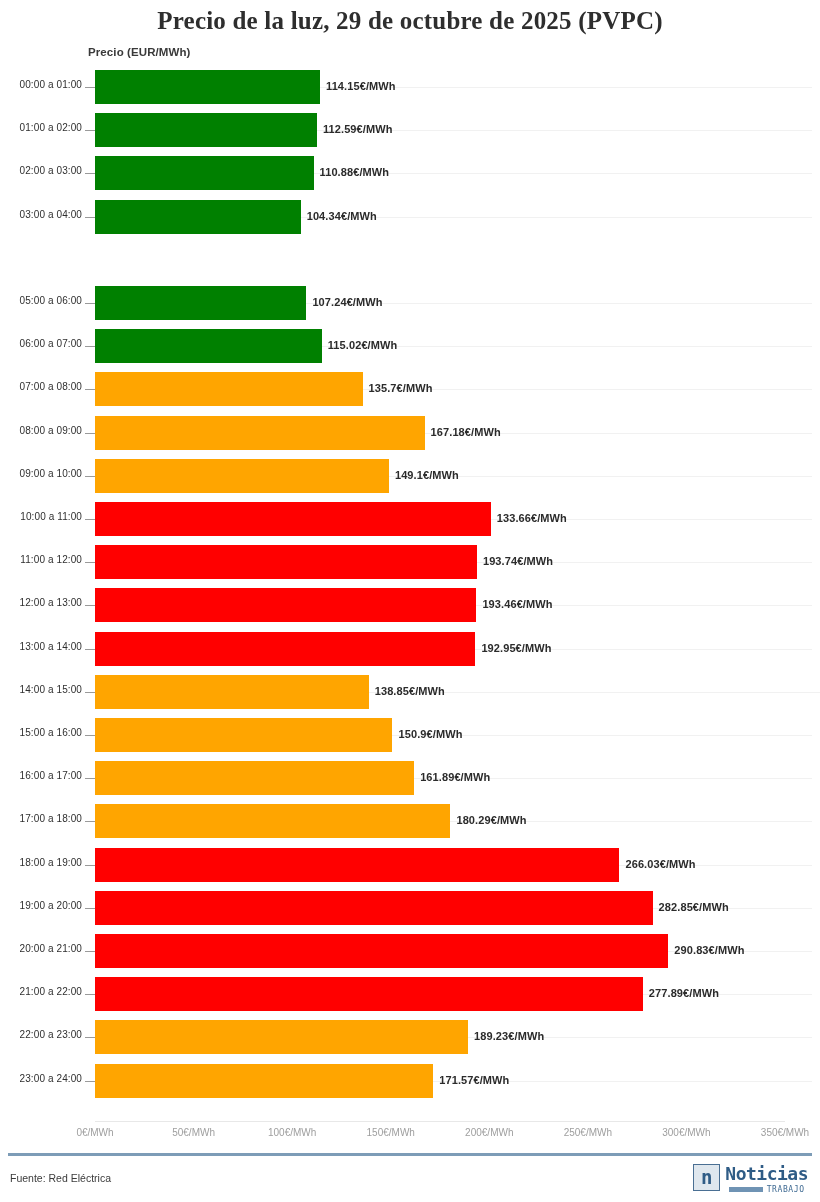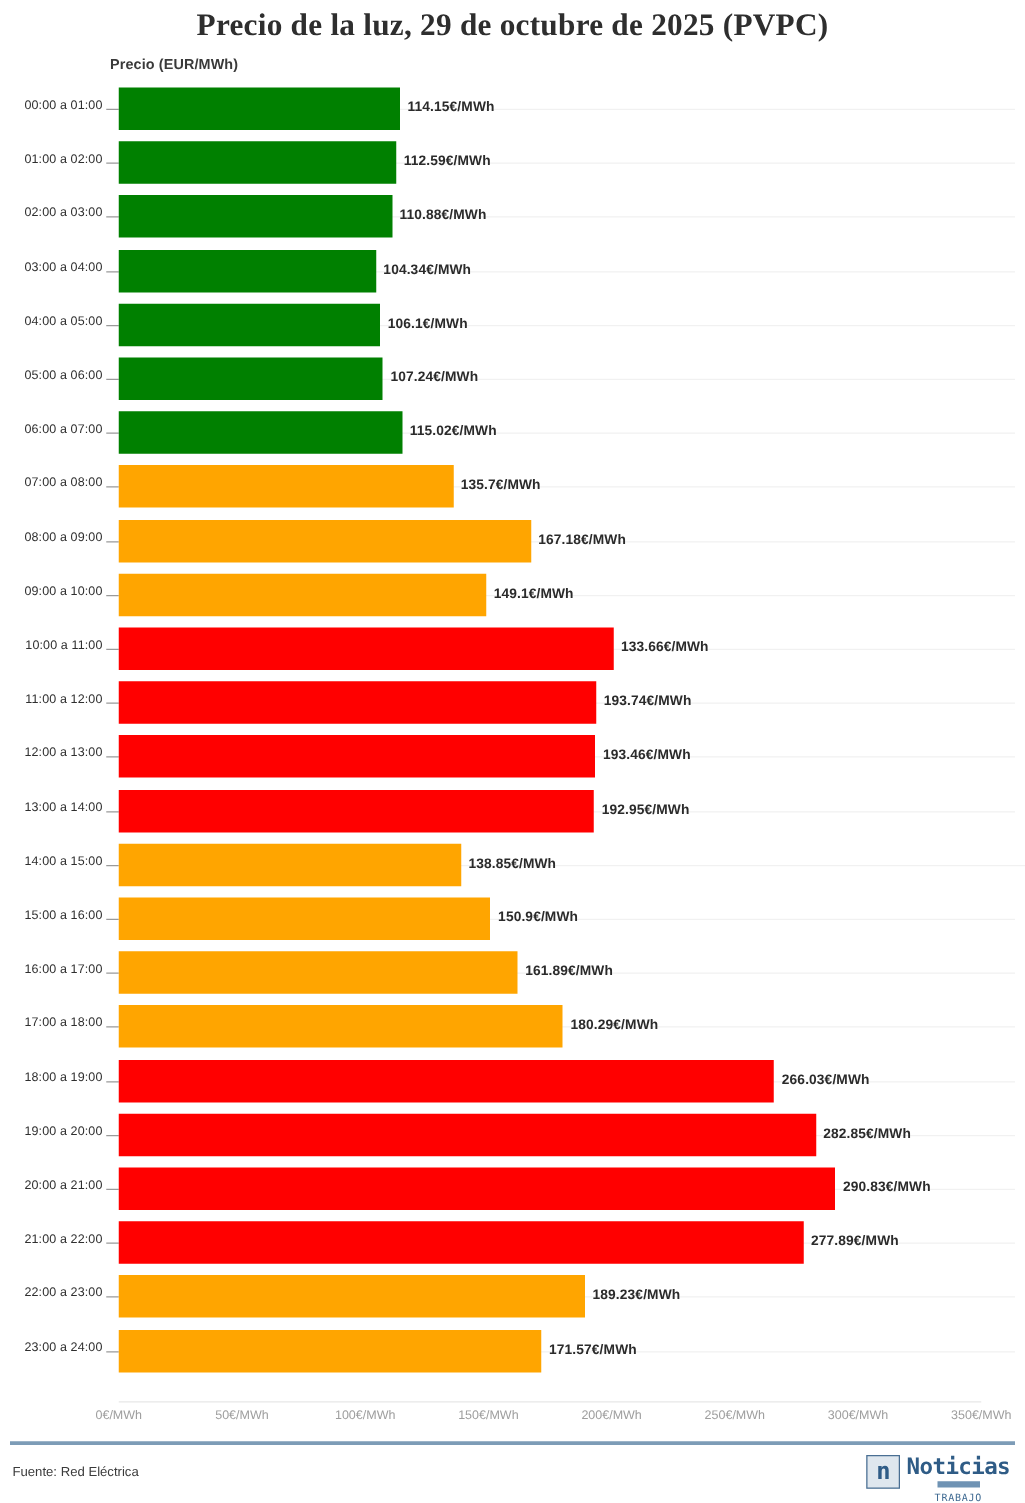--- a/index.html
+++ b/index.html
@@ -107,21 +107,21 @@
     font-family:"DejaVu Sans Mono", monospace;
     font-weight:700;font-size:19px;line-height:1;
     color:#2f5c86;
   }
   .logo-text{display:flex;flex-direction:column;align-items:center;}
   .logo-word{
     font-family:"DejaVu Sans Mono", monospace;
     font-weight:700;font-size:18px;line-height:19px;
     color:#2f5c86;letter-spacing:-.5px;
   }
-  .logo-sub-wrap{display:flex;align-items:center;gap:4px;margin-top:2px;flex-direction:column;}
+  .logo-sub-wrap{display:flex;align-items:center;gap:4px;margin-top:2px;}
   .logo-bar{width:34px;height:5px;background:#6f93b4;}
   .logo-sub{
     font-family:"DejaVu Sans Mono", monospace;
     font-size:8px;line-height:9px;color:#3f6displaced;
     color:#3f6a92;letter-spacing:.6px;
   }
 </style>
 </head>
 <body>
 
@@ -153,27 +153,20 @@
           <div class="row-label">02:00 a 03:00</div>
           <div class="bar" style="width: 218.592px; background: rgb(0, 128, 0);"></div>
           <div class="bar-value" style="left: 319.592px;">110.88€/MWh</div>
         </div>
         <div class="row" style="top: 129.6px;">
           <div class="row-grid"></div>
           <div class="row-tick"></div>
           <div class="row-label">03:00 a 04:00</div>
           <div class="bar" style="width: 205.699px; background: rgb(0, 128, 0);"></div>
           <div class="bar-value" style="left: 306.699px;">104.34€/MWh</div>
-        </div>
-        <div class="row" style="top: 172.8px;">
-          <div class="row-grid"></div>
-          <div class="row-tick"></div>
-          <div class="row-label">04:00 a 05:00</div>
-          <div class="bar" style="width: 209.169px; background: rgb(0, 128, 0);"></div>
-          <div class="bar-value" style="left: 310.169px;">106.1€/MWh</div>
         </div>
         <div class="row" style="top: 216px;">
           <div class="row-grid"></div>
           <div class="row-tick"></div>
           <div class="row-label">05:00 a 06:00</div>
           <div class="bar" style="width: 211.416px; background: rgb(0, 128, 0);"></div>
           <div class="bar-value" style="left: 312.416px;">107.24€/MWh</div>
         </div>
         <div class="row" style="top: 259.2px;">
           <div class="row-grid"></div>

